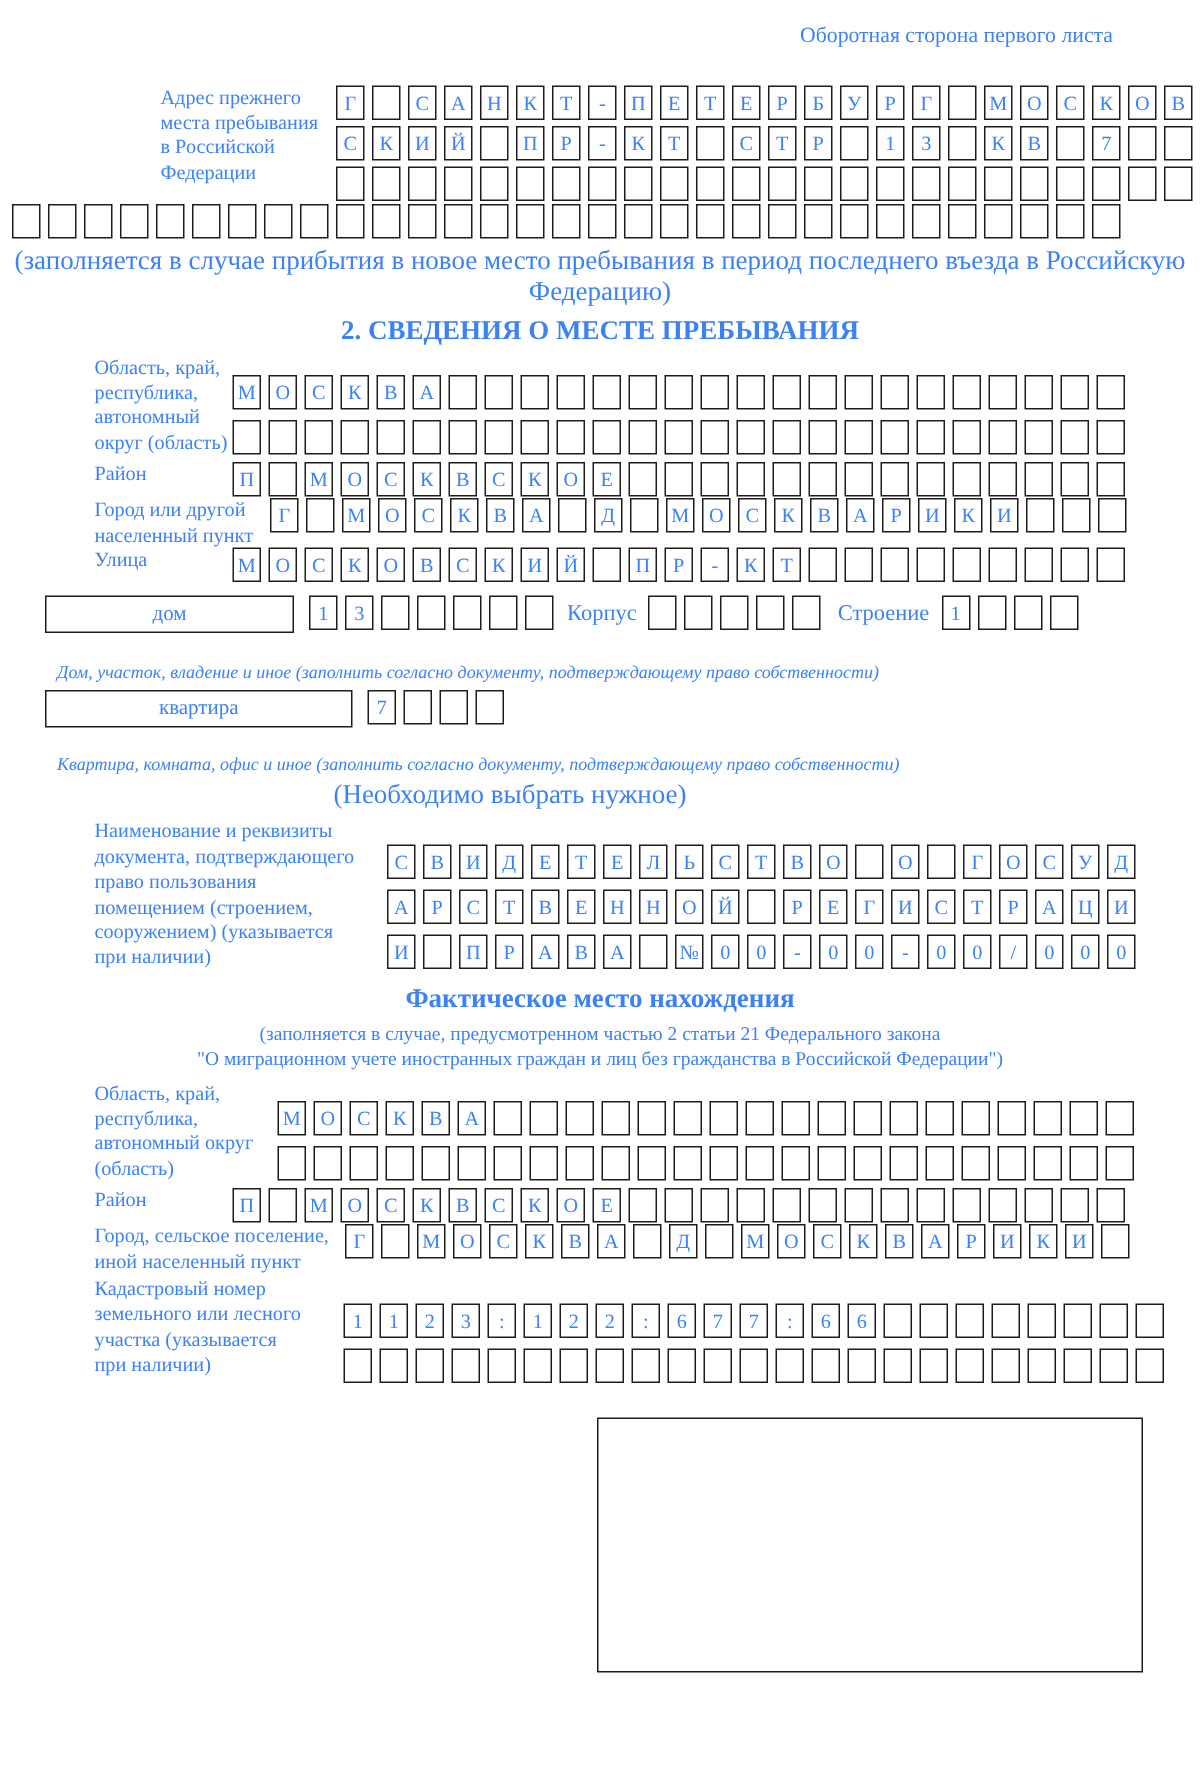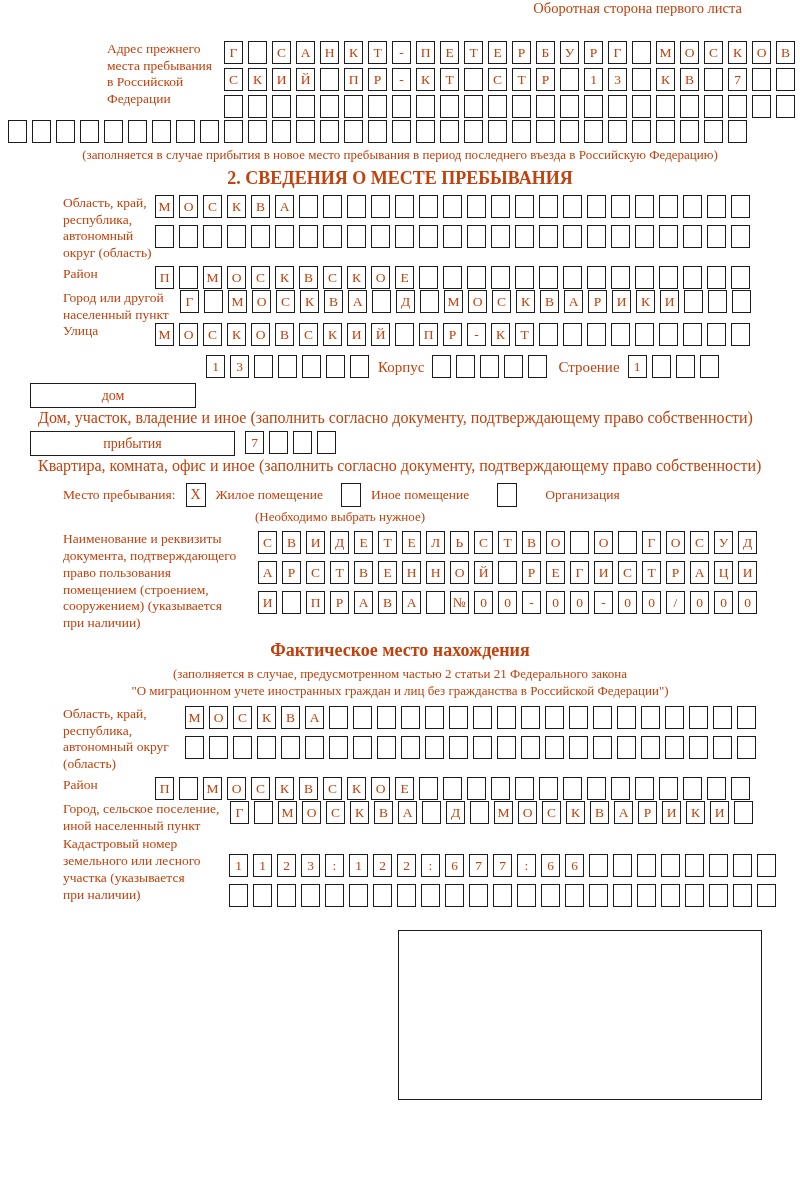--- a/index.html
+++ b/index.html
@@ -1,22 +1,23 @@
 <!DOCTYPE html>
 <html><head>
 <meta charset="utf-8">
 <style>
   html,body{margin:0;padding:0;background:#ffffff;}
   .page{
     position:relative;
     width:800px;height:1180px;
-    background:#fff;color:#c2410c;
+    background:#fff;color:#3b82f6;
     font-family:"Liberation Serif", serif;
     overflow:hidden;
     box-sizing:border-box;
+    padding-top:16px;
   }
   .corner{
     text-align:right;
     padding-right:58px;
     font-size:14.5px;
   }
   .flexrow{display:flex;align-items:flex-start;}
   .lbl{
     font-size:13.5px;
     line-height:1.24;
@@ -41,27 +42,28 @@
     margin-right:5px;
     text-align:center;
     font-size:13.5px;
     line-height:21px;
     vertical-align:top;
     background:#fff;
   }
   .fullrow{margin-left:8px;margin-top:1px;}
   .note{
     text-align:center;
-    font-size:13px;
+    font-size:18px;
     margin-top:2px;
   }
   .note-left{
-    font-size:16px;
+    font-size:12px;
     margin-left:38px;
-    margin-top:1px;
+    margin-top:17px;
+    font-style:italic;
   }
   .sect-title{
     text-align:center;
     font-weight:bold;
     font-size:18px;
     margin-top:5px;
   }
   .widebox{
     display:inline-flex;
     align-items:center;
@@ -117,21 +119,21 @@
     white-space:pre-line;
   }
   .center-sub{
     text-align:center;
     font-size:13px;
     line-height:1.35;
     margin-top:4px;
     white-space:pre-line;
   }
   .mt4{margin-top:4px;}
-  .mt6{margin-top:6px;}
+  .mt6{margin-top:6px;align-items:flex-end;}
   .mt8{margin-top:8px;}
   .rows-offset{margin-top:18px;}
   .gaprow{margin-bottom:6px;}
 </style>
 </head>
 <body>
 
 <div class="page">
 
   <div class="corner">Оборотная сторона первого листа</div>
@@ -173,38 +175,35 @@
 населенный пункт</div>
     <div class="cellrow"><span class="cell">Г</span><span class="cell"></span><span class="cell">М</span><span class="cell">О</span><span class="cell">С</span><span class="cell">К</span><span class="cell">В</span><span class="cell">А</span><span class="cell"></span><span class="cell">Д</span><span class="cell"></span><span class="cell">М</span><span class="cell">О</span><span class="cell">С</span><span class="cell">К</span><span class="cell">В</span><span class="cell">А</span><span class="cell">Р</span><span class="cell">И</span><span class="cell">К</span><span class="cell">И</span><span class="cell"></span><span class="cell"></span><span class="cell"></span></div>
   </div>
 
   <div class="flexrow ml63">
     <div class="lbl w92">Улица</div>
     <div class="cellrow"><span class="cell">М</span><span class="cell">О</span><span class="cell">С</span><span class="cell">К</span><span class="cell">О</span><span class="cell">В</span><span class="cell">С</span><span class="cell">К</span><span class="cell">И</span><span class="cell">Й</span><span class="cell"></span><span class="cell">П</span><span class="cell">Р</span><span class="cell">-</span><span class="cell">К</span><span class="cell">Т</span><span class="cell"></span><span class="cell"></span><span class="cell"></span><span class="cell"></span><span class="cell"></span><span class="cell"></span><span class="cell"></span><span class="cell"></span><span class="cell"></span></div>
   </div>
 
   <div class="flexrow mt8" style="margin-left:30px;">
-    <span class="widebox" style="width:166px;margin-right:10px;margin-top:28px;">дом</span>
+    <span class="widebox" style="width:166px;margin-right:10px;">дом</span>
     <span class="cellrow"><span class="cell">1</span><span class="cell">3</span><span class="cell"></span><span class="cell"></span><span class="cell"></span><span class="cell"></span><span class="cell"></span></span>
     <span class="inline-lbl" style="margin:0 8px 0 4px;">Корпус</span>
     <span class="cellrow"><span class="cell"></span><span class="cell"></span><span class="cell"></span><span class="cell"></span><span class="cell"></span></span>
     <span class="inline-lbl" style="margin:0 8px 0 6px;text-align:center;">Строение</span>
     <span class="cellrow"><span class="cell">1</span><span class="cell"></span><span class="cell"></span><span class="cell"></span></span>
   </div>
   <div class="note-left">Дом, участок, владение и иное (заполнить согласно документу, подтверждающему право собственности)</div>
 
   <div class="flexrow mt4" style="margin-left:30px;">
-    <span class="widebox" style="width:205px;margin-right:10px;">прибытия</span>
+    <span class="widebox" style="width:205px;margin-right:10px;">квартира</span>
     <span class="cellrow"><span class="cell">7</span><span class="cell"></span><span class="cell"></span><span class="cell"></span></span>
   </div>
   <div class="note-left">Квартира, комната, офис и иное (заполнить согласно документу, подтверждающему право собственности)</div>
 
-  <div class="stayrow">
-    <span>Место пребывания:</span><span class="checkbox">X</span><span>Жилое помещение</span><span class="checkbox" style="margin-left:18px;"></span><span>Иное помещение</span><span class="checkbox" style="margin-left:28px;margin-right:28px;"></span><span>Организация</span>
-  </div>
   <div class="note" style="width:420px;margin-left:130px;">(Необходимо выбрать нужное)</div>
 
   <div class="flexrow ml63 mt6">
     <div class="lbl w195">Наименование и реквизиты
 документа, подтверждающего
 право пользования
 помещением (строением,
 сооружением) (указывается
 при наличии)</div>
     <div class="substack">

